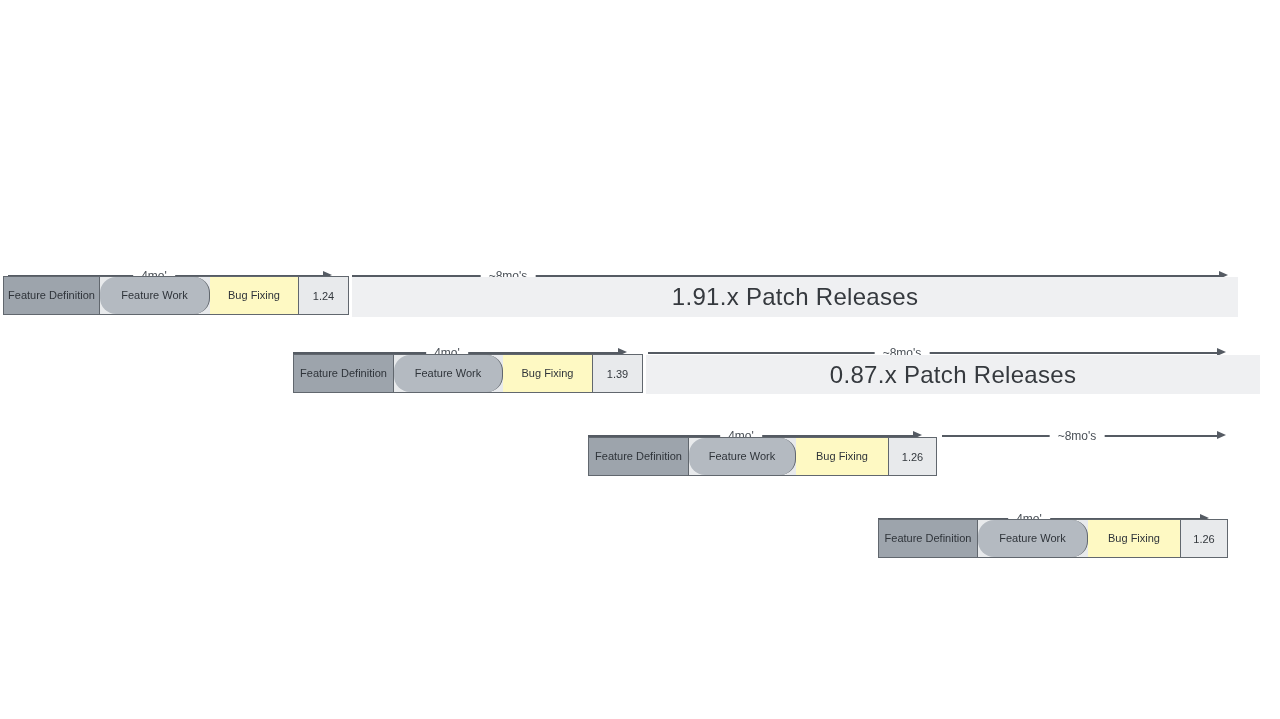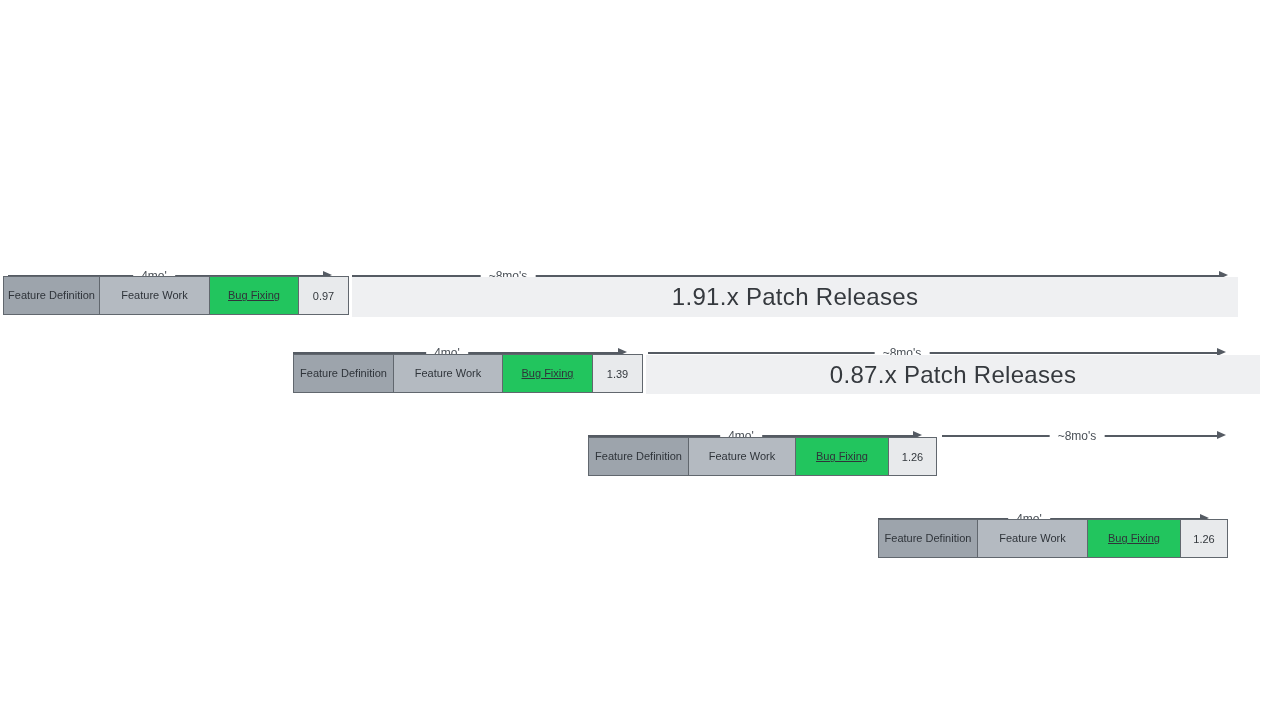--- a/index.html
+++ b/index.html
@@ -20,22 +20,22 @@
     align-items: center;
     justify-content: center;
     text-align: center;
     font-size: 11px;
     line-height: 1.3;
     color: #2f343a;
     border-right: 1.5px solid #61676e;
     padding: 0 4px;
   }
   .phase.fd { background: #9da4ac; }
-  .phase.fw { background: #b4bac1; }
-  .phase.bf { background: #22c55e; text-decoration: underline; }
+  .phase.fw { background: #b4bac1; border-radius: 16px; }
+  .phase.bf { background: #fef9c3; }
   .version {
     flex: 1;
     display: flex;
     align-items: center;
     justify-content: center;
     font-size: 11px;
     color: #33383d;
     background: #e8eaec;
   }
 
@@ -90,21 +90,21 @@
   </div>
   <div class="arrow" style="left:352px; top:253px; width:876px;">
     <div class="arrow-line"></div>
     <div class="arrow-head"></div>
     <span class="arrow-label" style="left:156px;">~8mo's</span>
   </div>
   <div class="box-row" style="left:3px; top:276px; width:346px; height:39px;">
     <div class="phase fd" style="width:96px;">Feature Definition</div>
     <div class="phase fw" style="width:110px;">Feature Work</div>
     <div class="phase bf" style="width:89px;">Bug Fixing</div>
-    <div class="version">0.97</div>
+    <div class="version">1.24</div>
   </div>
   <div class="patch-bar" style="left:352px; top:277px; width:886px; height:40px; font-size:24px;">1.91.x Patch Releases</div>
 
   <div class="arrow" style="left:293px; top:330px; width:334px;">
     <div class="arrow-line"></div>
     <div class="arrow-head"></div>
     <span class="arrow-label" style="left:154px;">4mo'</span>
   </div>
   <div class="arrow" style="left:648px; top:330px; width:578px;">
     <div class="arrow-line"></div>

